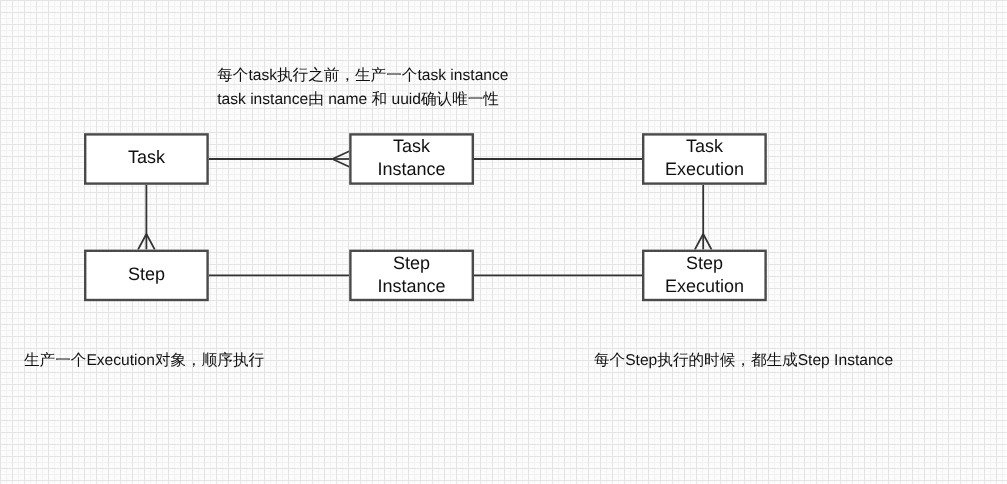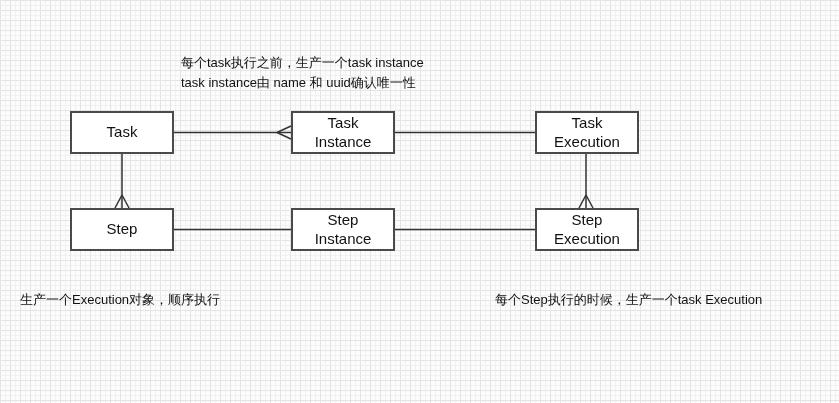--- a/index.html
+++ b/index.html
@@ -127,15 +127,15 @@
 Instance</span>
   </div>
   <div class="node node-step-execution">
     <span>Step
 Execution</span>
   </div>
 
   <div class="note note-task-instance">每个task执行之前，生产一个task instance
 task instance由 name 和 uuid确认唯一性</div>
   <div class="note note-step">生产一个Execution对象，顺序执行</div>
-  <div class="note note-step-execution">每个Step执行的时候，生产一个task Execution</div>
+  <div class="note note-step-execution">每个Step执行的时候，都生成Step Instance</div>
 
 </div>
 
 </body></html>

